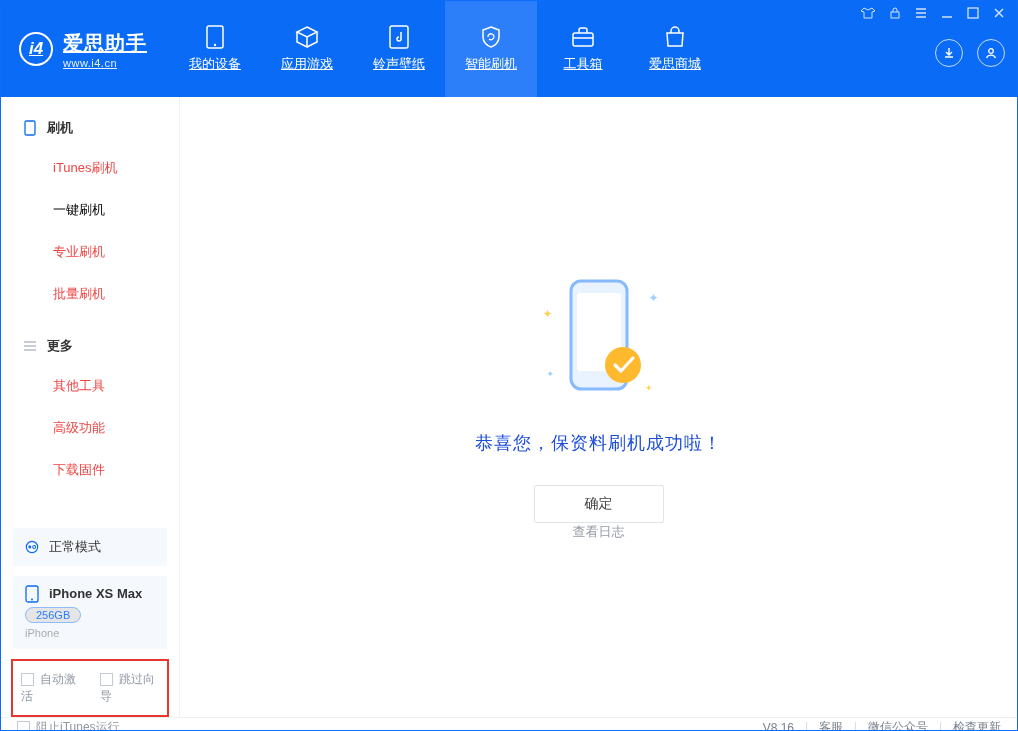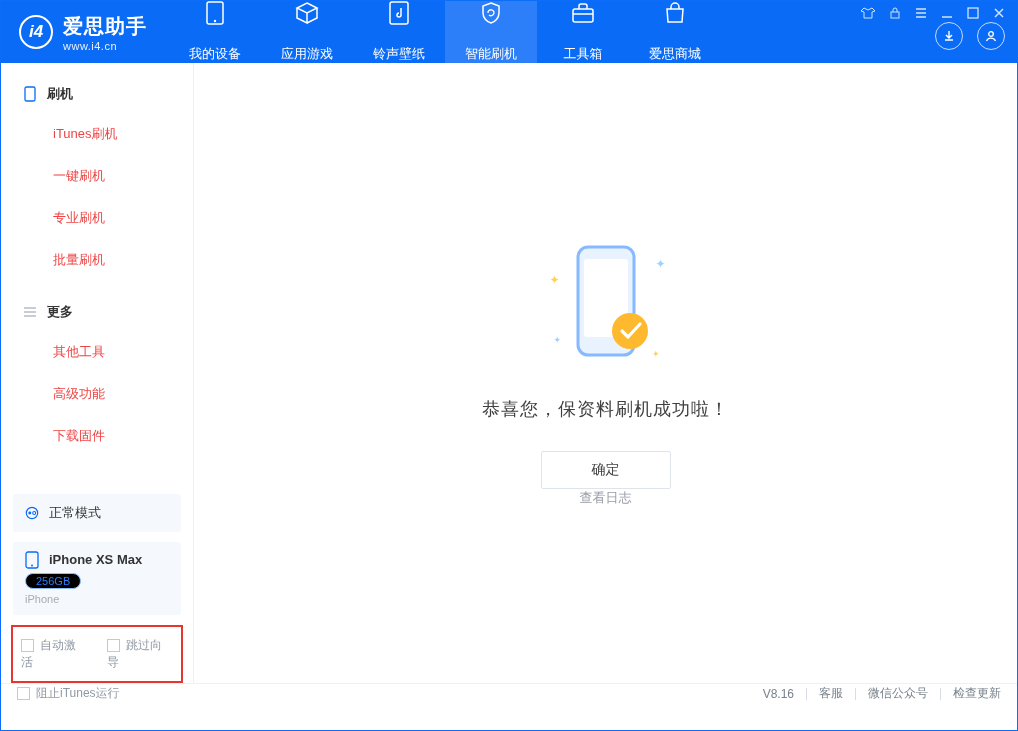--- a/index.html
+++ b/index.html
@@ -1,55 +1,55 @@
 <!DOCTYPE html>
 <html><head>
 <meta charset="utf-8">
 <style>
 * { margin: 0; padding: 0; box-sizing: border-box; font-family: "Microsoft YaHei", Arial, sans-serif; }
 body { background: #fff; width: 1018px; height: 731px; overflow: hidden; border: 1px solid #0b6df9; }
 
-.titlebar { height: 62px; background: linear-gradient(#0a6bf7, #0a6bf7); display: flex; align-items: stretch; color: #fff; }
+.titlebar { height: 96px; background: linear-gradient(#0a6bf7, #0a6bf7); display: flex; align-items: stretch; color: #fff; text-decoration: underline; }
 .logo-block { display: flex; align-items: center; padding: 0 22px 0 18px; gap: 10px; }
 .logo-circle { width: 34px; height: 34px; border: 2.4px solid #fff; border-radius: 50%; display: flex; align-items: center; justify-content: center; font-style: italic; font-weight: 800; font-size: 17px; }
 .logo-text .ch { font-size: 20px; font-weight: 600; letter-spacing: 1px; }
 .logo-text .url { font-size: 11px; opacity: .9; letter-spacing: .5px; }
 
 .nav { display: flex; }
-.nav-item { width: 92px; display: flex; flex-direction: column; align-items: center; justify-content: space-between; gap: 6px; font-size: 13px; cursor: pointer; }
+.nav-item { width: 92px; display: flex; flex-direction: column; align-items: center; justify-content: center; gap: 6px; font-size: 13px; cursor: pointer; }
 .nav-item.active { background: rgba(255,255,255,.14); }
 .nav-ico { width: 24px; height: 24px; display: flex; align-items: center; justify-content: center; }
 
 .title-right { margin-left: auto; display: flex; flex-direction: column; align-items: flex-end; padding: 6px 12px; }
 .win-ctrls { display: flex; gap: 14px; }
 .win-ctrls span, .win-ctrls svg { cursor: pointer; font-size: 12px; opacity: .9; }
 .user-ctrls { display: flex; gap: 14px; align-items: center; flex: 1; padding-bottom: 8px; }
 .circ-btn { width: 28px; height: 28px; border: 1.5px solid rgba(255,255,255,.75); border-radius: 50%; display: flex; align-items: center; justify-content: center; cursor: pointer; }
 
 .body { display: flex; height: 620px; }
-.sidebar { width: 193px; border-right: 1px solid #eef0f3; display: flex; flex-direction: column; font-size: 13px; color: #4d4d4d; }
+.sidebar { width: 179px; border-right: 1px solid #eef0f3; display: flex; flex-direction: column; font-size: 13px; color: #4d4d4d; }
 .side-sec { padding: 14px 0 0 0; }
 .sec-head { display: flex; align-items: center; gap: 10px; font-weight: 600; padding: 8px 0 10px 22px; color: #333; }
 .mini-ico { width: 14px; height: 14px; display: flex; align-items: center; justify-content: center; }
 .side-item { padding: 12px 0 12px 52px; cursor: pointer; color: #ef4444; }
-.side-item.active { color: #ef4444; }
+.side-item.active { color: #000000; }
 
 .bottom-cards { margin-top: auto; }
 .card { margin: 0 12px 10px; padding: 10px 12px; background: #f5f8fc; border-radius: 3px; display: flex; align-items: center; gap: 10px; font-size: 13px; color: #333; }
 .card .dev-name { font-weight: 600; }
-.pill { display: inline-block; margin-top: 6px; border: 1px solid #8dbcfb; color: #2a7dfb; font-size: 11px; padding: 1px 10px; border-radius: 10px; background: #000000; }
+.pill { display: inline-block; margin-top: 6px; border: 1px solid #8dbcfb; color: #2a7dfb; font-size: 11px; padding: 1px 10px; border-radius: 10px; background: #e5e5e5; }
 .dev-sub { font-size: 11px; color: #a6adb6; margin-top: 4px; }
 
 .red-box { border: 2px solid #e5362f; margin: 6px 10px 0; padding: 10px 8px; display: flex; gap: 20px; align-items: center; font-size: 12px; color: #8f98a3; }
 .cb { width: 13px; height: 13px; border: 1px solid #c3cad3; display: inline-block; vertical-align: middle; margin-right: 6px; background: #fff; }
 
 .main { flex: 1; position: relative; display: flex; flex-direction: column; align-items: center; justify-content: center; }
 .phone-wrap { position: relative; width: 120px; height: 130px; margin-bottom: 28px; }
 .sparkle { position: absolute; color: #ffd257; font-size: 12px; }
-.msg { font-size: 18px; color: #404040; letter-spacing: 1px; margin-bottom: 30px; }
+.msg { font-size: 18px; color: #1d4ed8; letter-spacing: 1px; margin-bottom: 30px; }
 .btn-ok { border: 1px solid #dfe4ea; background: #fff; padding: 9px 50px; font-size: 14px; color: #444; cursor: pointer; border-radius: 2px; }
 .log-link { font-size: 13px; color: #969da7; cursor: pointer; }
 
 .statusbar { height: 20px; border-top: 1px solid #eef0f3; display: flex; align-items: center; padding: 0 16px; font-size: 12px; color: #8f98a3; }
 .statusbar .sb-right { margin-left: auto; display: flex; align-items: center; gap: 12px; }
 .sb-div { width: 1px; height: 12px; background: #d8dde4; }
 .ver { color: #78818c; }
 .sb-link { color: #78818c; cursor: pointer; }
 </style>
 </head>

